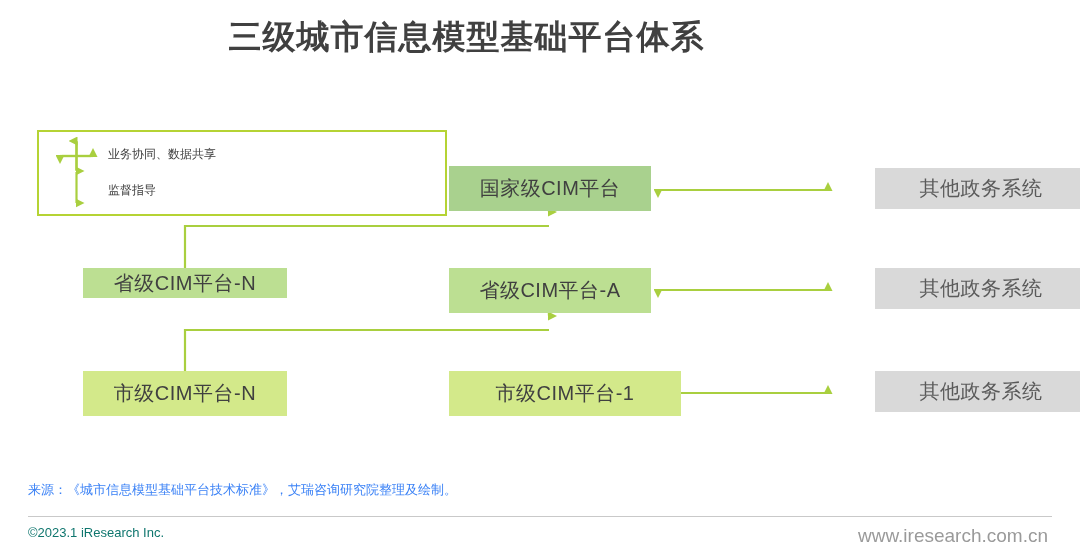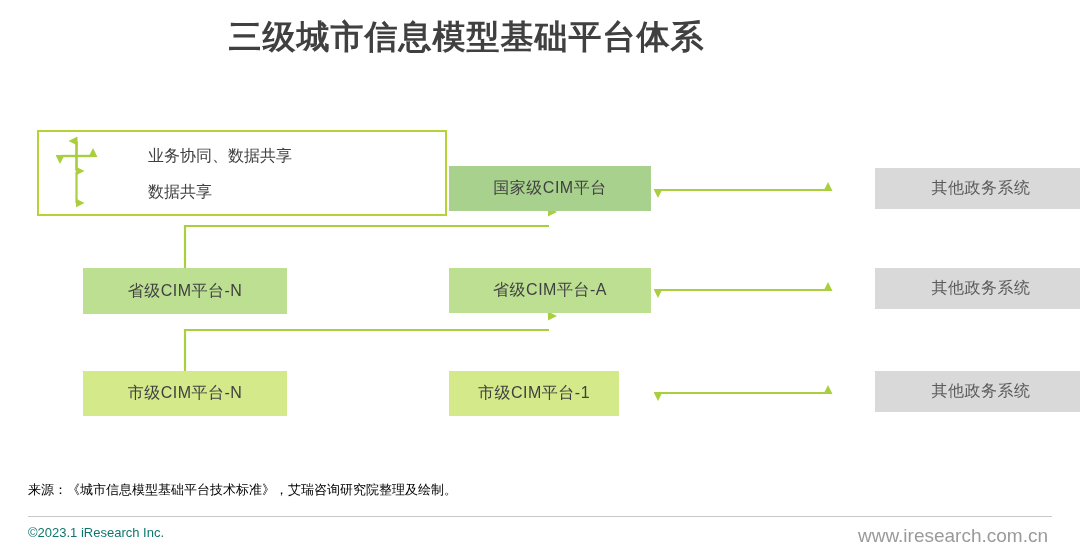--- a/index.html
+++ b/index.html
@@ -44,21 +44,21 @@
     top: 0;
   }
 
   
   .node {
     position: absolute;
     box-sizing: border-box;
     display: flex;
     align-items: center;
     justify-content: center;
-    font-size: 16px;
+    font-size: 20px;
     color: #404040;
     letter-spacing: 0.5px;
     white-space: nowrap;
   }
   .node-national { background: #a9d18e; }
   .node-province { background: #bcdf92; }
   .node-city     { background: #d3e98a; }
   .node-other    { background: #d9d9d9; color: #5a5a5a; margin-left: 41px; }
 
   
@@ -68,35 +68,34 @@
     top: 22px;
     width: 410px;
     height: 86px;
     border: 2px solid #b5d334;
     box-sizing: border-box;
     background: transparent;
   }
   .legend-row {
     position: absolute;
     left: 108px;
-    font-size: 16px;
+    font-size: 12px;
     color: #404040;
     white-space: nowrap;
-    margin-left: 40px;
   }
   .legend-row-1 { top: 38px; }
   .legend-row-2 { top: 74px; }
 
   
   .source-note {
     position: absolute;
     left: 28px;
     top: 481px;
     font-size: 13px;
-    color: #000000;
+    color: #3b82f6;
     white-space: nowrap;
   }
   .footer-rule {
     position: absolute;
     left: 28px;
     top: 516px;
     width: 1024px;
     height: 1px;
     background: #c9c9c9;
   }
@@ -178,31 +177,31 @@
     </g>
 
     <g>
       <line x1="660" y1="285" x2="828" y2="285" stroke="#a9cf3f" stroke-width="2.2" marker-end="url(#arr-side)"></line>
       <line x1="826" y1="285" x2="658" y2="285" stroke="#a9cf3f" stroke-width="2.2" marker-end="url(#arr-side)"></line>
     </g>
   </svg>
 
   <div class="legend-box"></div>
   <div class="legend-row legend-row-1">业务协同、数据共享</div>
-  <div class="legend-row legend-row-2">数据共享</div>
+  <div class="legend-row legend-row-2">监督指导</div>
 
   <div class="node node-national" style="left:449px; top:58px; width:202px; height:45px;">国家级CIM平台</div>
 
-  <div class="node node-province" style="left:83px; top:160px; width:204px; height:46px;">省级CIM平台-N</div>
+  <div class="node node-province" style="left:83px; top:160px; width:204px; height:30px;">省级CIM平台-N</div>
 
   <div class="node node-city" style="left:83px; top:263px; width:204px; height:45px;">市级CIM平台-N</div>
 
   <div class="node node-province" style="left:449px; top:160px; width:202px; height:45px;">省级CIM平台-A</div>
 
-  <div class="node node-city" style="left:449px; top:263px; width:170px; height:45px;">市级CIM平台-1</div>
+  <div class="node node-city" style="left:449px; top:263px; width:232px; height:45px;">市级CIM平台-1</div>
 
   <div class="node node-other" style="left:834px; top:60px; width:212px; height:41px;">其他政务系统</div>
 
   <div class="node node-other" style="left:834px; top:160px; width:212px; height:41px;">其他政务系统</div>
 
   <div class="node node-other" style="left:834px; top:263px; width:212px; height:41px;">其他政务系统</div>
 
 </div>
 
 <div class="source-note">来源：《城市信息模型基础平台技术标准》，艾瑞咨询研究院整理及绘制。</div>

